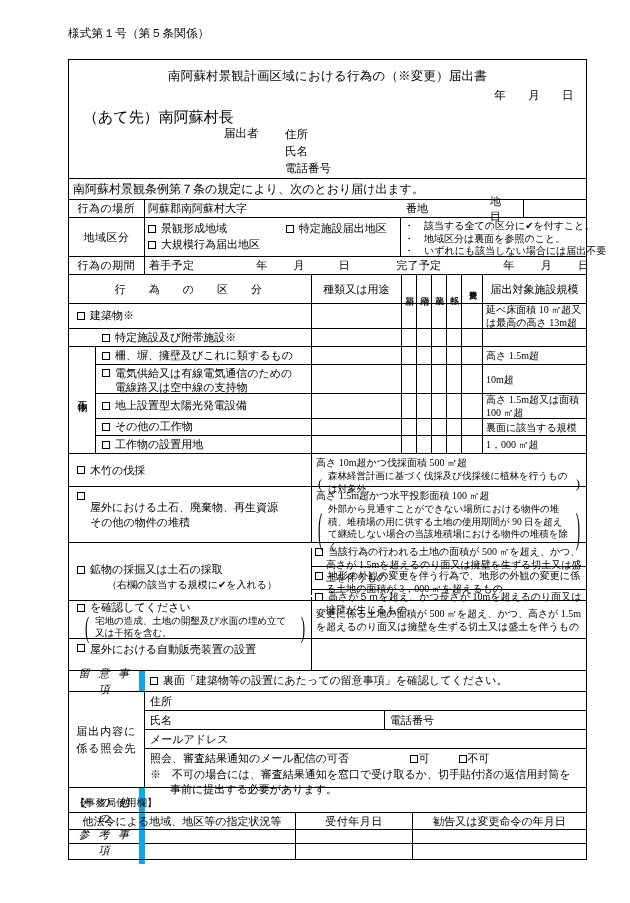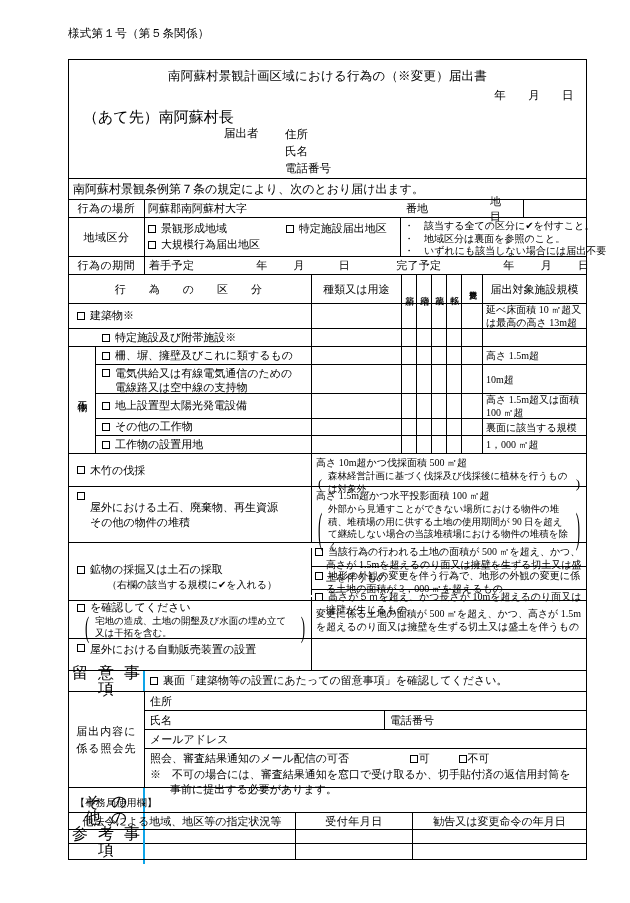--- a/index.html
+++ b/index.html
@@ -302,29 +302,30 @@
   }
 
   
   .low-row { display: flex; border-bottom: 1px solid #000; box-sizing: border-box; }
   .low-row.heavy { border-bottom-width: 1.3px; }
   .low-row.last { border-bottom: none; flex-direction: column; }
   .low-lbl {
     width: 76px;
     flex: 0 0 76px;
     box-sizing: border-box;
-    border-right: 2px solid #0ea5e9;
+    border-right: 6px solid #0ea5e9;
     display: flex;
     align-items: center;
     justify-content: center;
-    font-size: 16px;
+    font-size: 11px;
     letter-spacing: 3px;
     padding-left: 3px;
     text-align: center;
     line-height: 16px;
+    font-style: italic;
   }
   .low-val {
     flex: 1 1 auto;
     box-sizing: border-box;
     padding: 2px 5px;
     font-size: 11px;
     line-height: 15px;
   }
 
   .inq-left {

